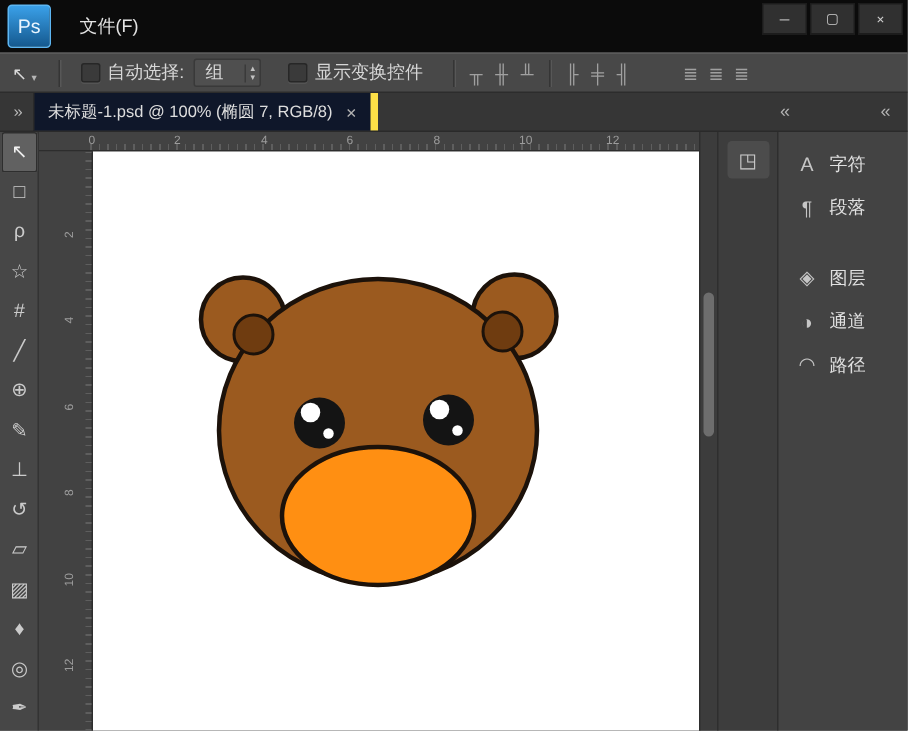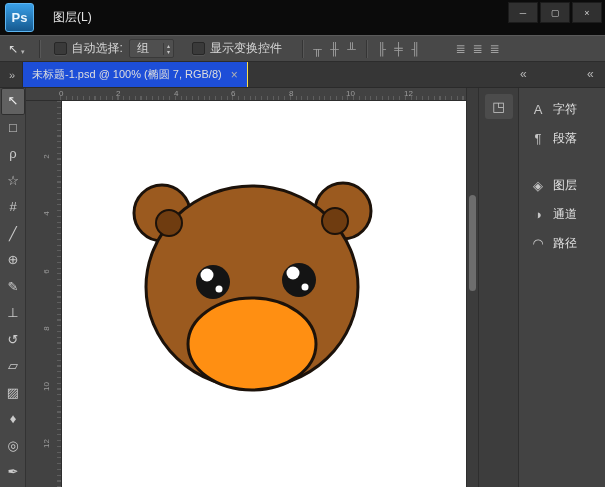--- a/index.html
+++ b/index.html
@@ -4,21 +4,21 @@
 <style>
   html,body{margin:0;padding:0;width:605px;height:487px;overflow:hidden;
     font-family:"Liberation Sans","DejaVu Sans",sans-serif;background:#3f3f3f;
     -webkit-user-select:none;user-select:none}
   .abs{position:absolute}
 
   
   #titlebar{left:0;top:0;width:605px;height:35px;background:#0b0b0b;display:flex;align-items:center}
   #logo{width:27px;height:27px;margin-left:5px;border-radius:3px;
     background:linear-gradient(#3aa0e8,#15598f);border:1px solid #5db6f2;
-    color:#eaf6ff;font-weight:bold;font-size:13px;display:flex;align-items:center;justify-content:center}
+    color:#eaf6ff;font-weight:normal;font-size:13px;display:flex;align-items:center;justify-content:center}
   #menus{display:flex;margin-left:10px}
   .menu-item{padding:0 9px;font-size:12px;color:#e3e3e3;line-height:35px;cursor:default}
   #win-controls{position:absolute;right:3px;top:2px;display:flex;gap:2px}
   .win-btn{width:28px;height:19px;background:#303030;border:1px solid #1c1c1c;color:#cfcfcf;
     font-size:9px;display:flex;align-items:center;justify-content:center}
 
   
   #optionsbar{left:0;top:35px;width:605px;height:27px;background:#484848;
     border-top:1px solid #5a5a5a;border-bottom:1px solid #2c2c2c;box-sizing:border-box;
     display:flex;align-items:center;font-size:12px;color:#d6d6d6}
@@ -33,22 +33,22 @@
   #auto-select-dd .dd-value{padding:0 8px 0 7px;min-width:18px}
   #auto-select-dd .spin{display:flex;flex-direction:column;font-size:6px;line-height:6px;color:#c2c2c2;
     padding:0 3px;border-left:1px solid #3a3a3a}
   .align-icon{width:17px;text-align:center;font-size:12px;color:#a0a0a0;cursor:default}
   .align-group{display:flex;align-items:center}
 
   
   #tabbar{left:0;top:62px;width:605px;height:26px;background:#363636;border-bottom:1px solid #2a2a2a;box-sizing:border-box}
   #expand-left{position:absolute;left:2px;top:0;width:20px;height:25px;color:#b9b9b9;font-size:11px;
     display:flex;align-items:center;justify-content:center}
-  #doc-tab{position:absolute;left:22px;top:0;height:25px;background:#1d4ed8;color:#dedede;font-size:11px;
-    display:flex;align-items:center;gap:9px;padding:0 9px;border-left:1px solid #2a2a2a;border-right:1px solid #fde047}
+  #doc-tab{position:absolute;left:22px;top:0;height:25px;background:#0f172a;color:#dedede;font-size:11px;
+    display:flex;align-items:center;gap:9px;padding:0 9px;border-left:1px solid #2a2a2a;border-right:5px solid #fde047}
   #doc-tab .tab-close{color:#b2b2b2;font-size:12px}
   .collapse-btn{position:absolute;top:5px;color:#b5b5b5;font-size:12px;letter-spacing:-1px}
 
   
   #toolbar{left:0;top:88px;width:26px;bottom:0;background:#474747;border-right:1px solid #333;box-sizing:border-box}
   .tool{width:24px;height:26.5px;margin-left:1px;color:#cbcbcb;font-size:13px;line-height:26px;
     text-align:center;border-radius:2px;cursor:default}
   .tool.selected{background:#616161;box-shadow:inset 0 0 0 1px #2e2e2e;color:#f0f0f0}
 
   
@@ -78,21 +78,21 @@
     color:#e0e0e0;font-size:12px;border-radius:3px}
   .panel-btn .picon{width:14px;text-align:center;color:#c6c6c6;font-size:13px}
   .dock-spacer{height:18px}
 </style>
 </head>
 <body>
 
 <div id="titlebar" class="abs">
   <div id="logo">Ps</div>
   <div id="menus">
-    <span class="menu-item">图层(L)</span>
+    <span class="menu-item">文件(F)</span>
   </div>
   <div id="win-controls">
     <span class="win-btn">─</span>
     <span class="win-btn">▢</span>
     <span class="win-btn">×</span>
   </div>
 </div>
 
 <div id="optionsbar" class="abs">
   <div id="tool-preset">

